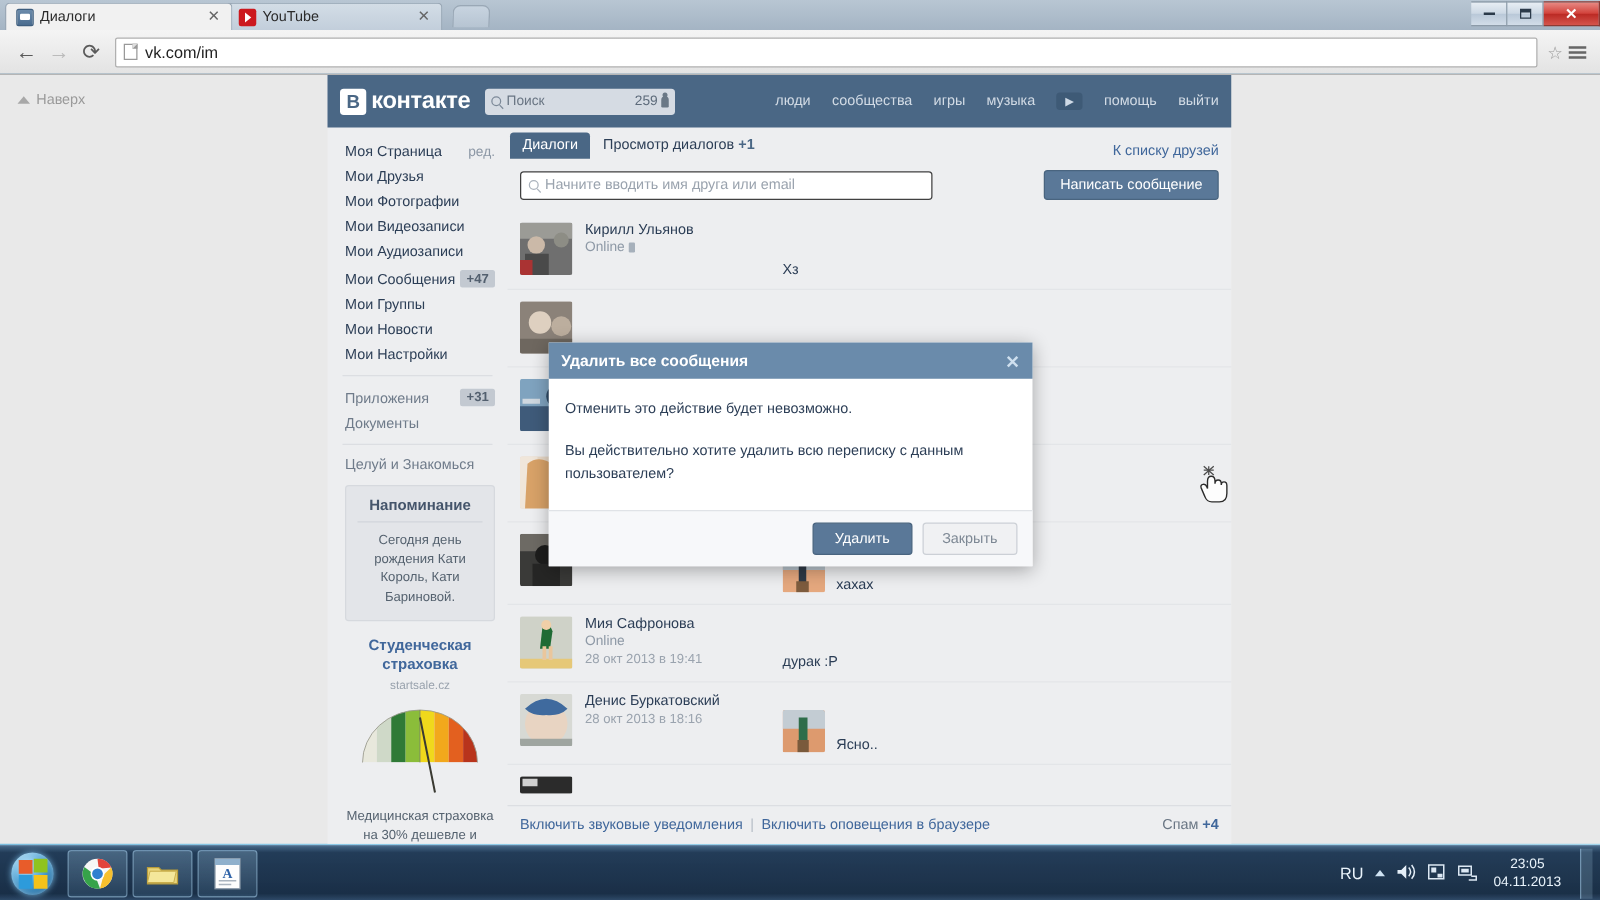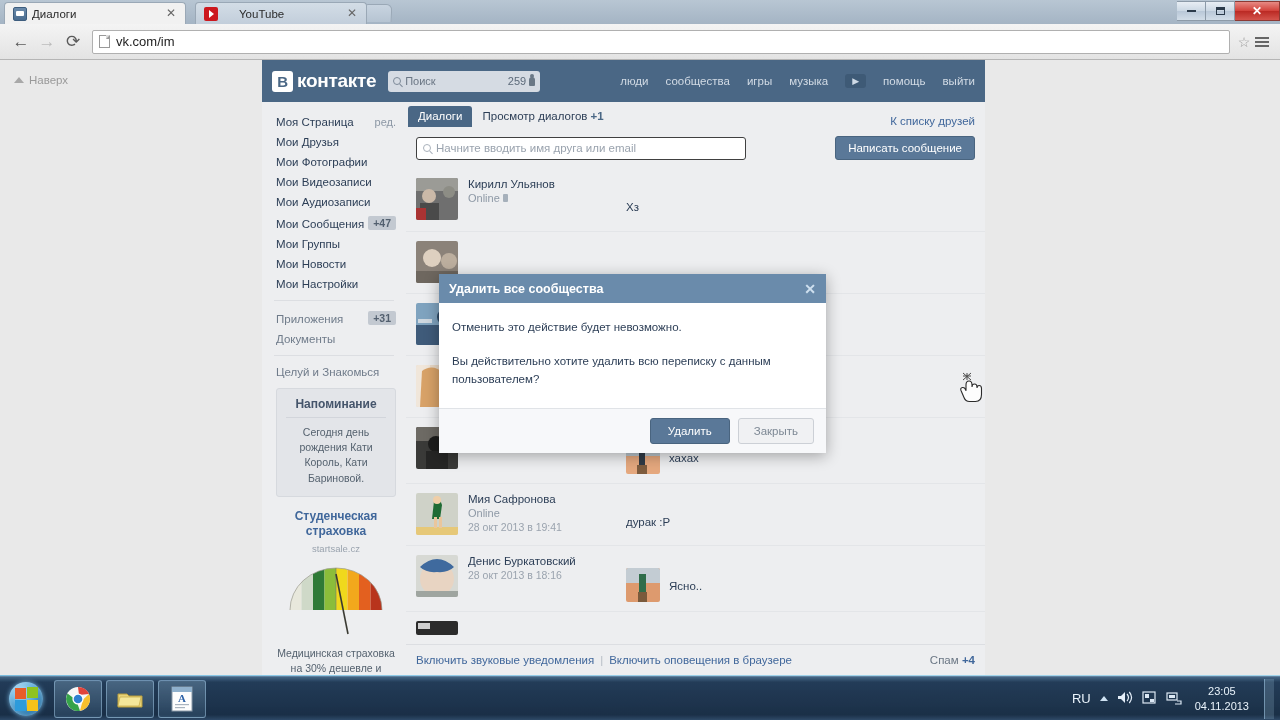--- a/index.html
+++ b/index.html
@@ -34,25 +34,24 @@
     display: flex; align-items: center; padding: 0 8px;
     font-size: 11.5px; color: #2b2b2b;
   }
   .tab.active {
     left: 4px; width: 182px;
     background: #f1f1f1;
     border: 1px solid #9aa8b6; border-bottom: none;
     z-index: 3;
   }
   .tab.inactive {
-    left: 195px; width: 172px;
+    left: 182px; width: 172px;
     background: linear-gradient(to bottom, #d3dde6 0%, #c2cedb 100%);
     border: 1px solid #9aa8b6; border-bottom: none;
     z-index: 2;
-    gap: 16px;
   }
   .tab-fav {
     width: 14px; height: 14px; margin-right: 5px; flex: 0 0 14px;
     border-radius: 2px; position: relative;
   }
   .fav-vk {
     background: linear-gradient(to bottom, #6b8bab, #4a6c8f);
     border: 1px solid #3d5d7e;
   }
   .fav-vk::after {
@@ -265,21 +264,21 @@
   .drow:first-child { border-top: none; }
   .av {
     width: 42px; height: 42px; flex: 0 0 42px; margin-right: 10px;
     border-radius: 2px; overflow: hidden; position: relative;
   }
   .meta { width: 158px; flex: 0 0 158px; }
   .nm { font-size: 11.5px; color: #2c3e56; margin-bottom: 2px; }
   .on { font-size: 11px; color: #8e99a6; display:flex; align-items:center; gap:3px; }
   .on .mob { width: 5px; height: 8px; background: #a6b0bb; border-radius: 1px; }
   .tm { font-size: 10.5px; color: #9aa3ae; margin-top: 2px; }
-  .msg { display: flex; align-items: center; gap: 9px; padding-top: 13px; }
+  .msg { display: flex; align-items: flex-end; gap: 9px; padding-top: 13px; }
   .thumb { width: 34px; height: 34px; border-radius: 2px; overflow: hidden; flex: 0 0 34px; }
   .mtext { font-size: 11.5px; color: #2c3e56; padding-top: 1px; }
   #footer {
     background: #edeef0; border-top: 1px solid #dcdee2;
     padding: 9px 10px; display: flex; align-items: center;
     font-size: 11.5px; color: #40679b;
   }
   #footer .div { color: #b5bcc5; margin: 0 6px; }
   #footer .spam { margin-left: auto; color: #6a7684; }
   #footer .spam .p { color: #40679b; font-weight: bold; }
@@ -702,21 +701,21 @@
             <span class="spam">
               <span>Спам</span>
               <span class="p">+4</span>
             </span>
           </div>
         </div>
       </div>
 
       <div id="modal">
         <div class="mhead">
-          <span>Удалить все сообщества</span>
+          <span>Удалить все сообщения</span>
           <span class="mx">✕</span>
         </div>
         <div class="mbody">
           <p>Отменить это действие будет невозможно.</p>
           <p>Вы действительно хотите удалить всю переписку с данным пользователем?</p>
         </div>
         <div class="mfoot">
           <div class="bprim">Удалить</div>
           <div class="bsec">Закрыть</div>
         </div>

